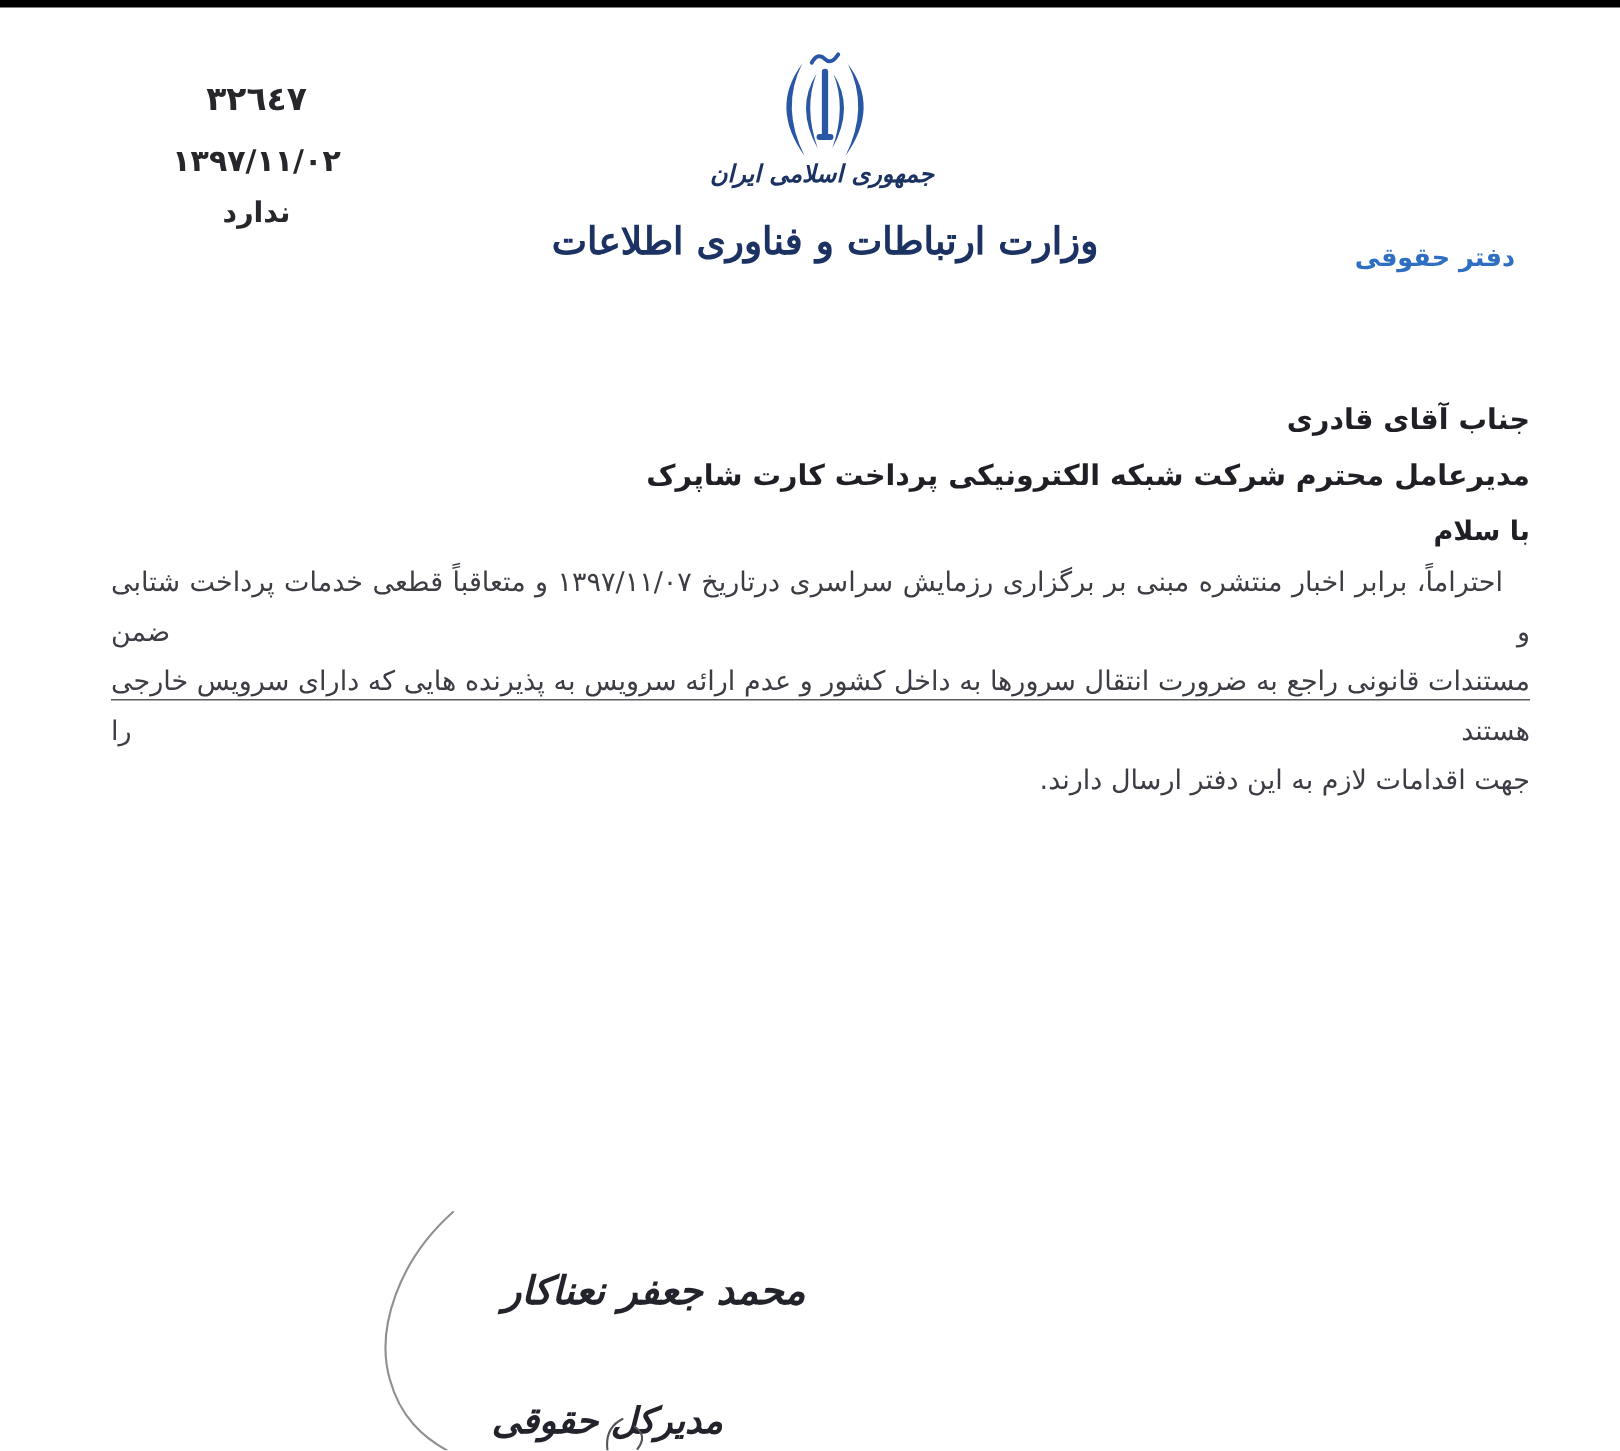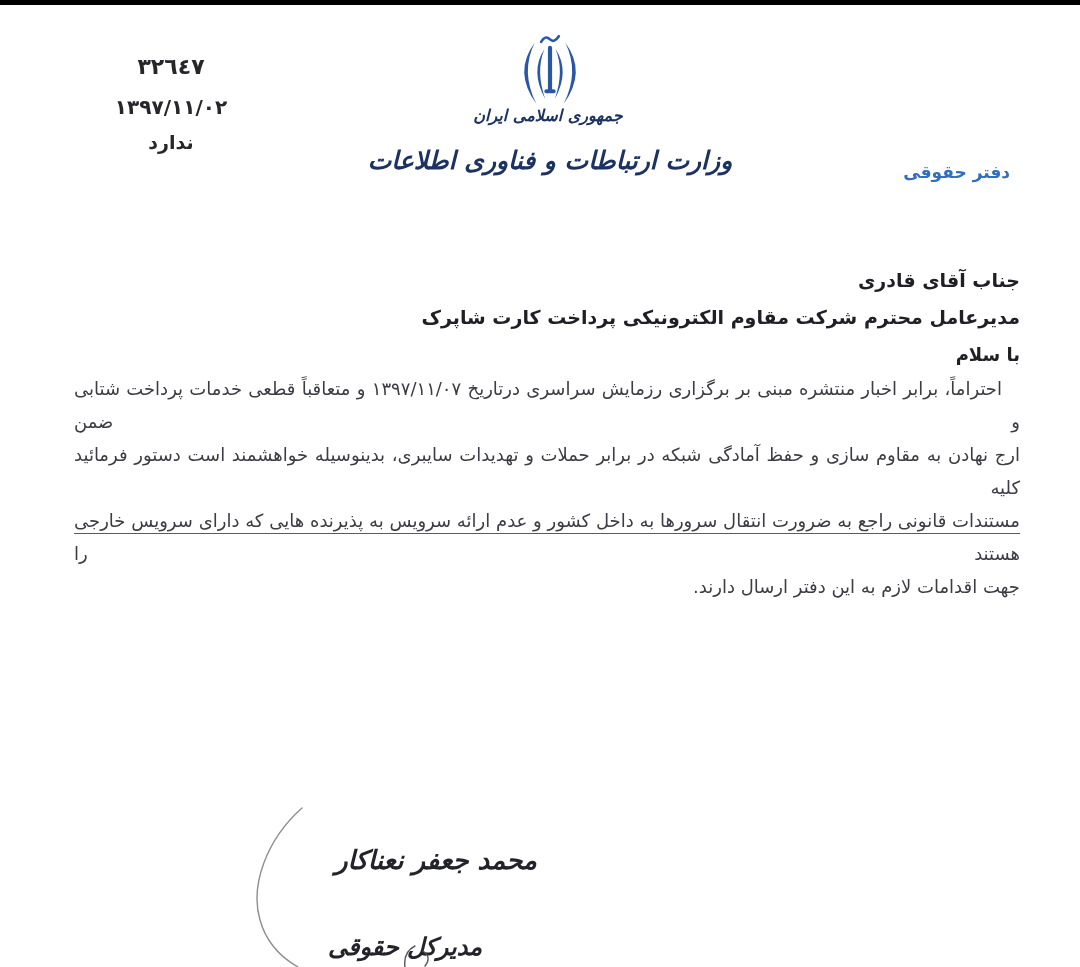--- a/index.html
+++ b/index.html
@@ -20,21 +20,21 @@
   .ref-attachment{font-size:19px;font-weight:bold;margin-top:12px;}
   
   .emblem-wrap{position:absolute;top:33px;left:506px;width:88px;height:74px;}
   .country-name{
     position:absolute;top:106px;left:398px;width:300px;text-align:center;
     font-family:"DejaVu Serif","Liberation Serif",serif;font-style:italic;font-weight:bold;
     font-size:16px;color:var(--header-navy);direction:rtl;
   }
   .ministry-name{
     position:absolute;top:146px;left:330px;width:440px;text-align:center;
-    font-family:"DejaVu Serif","Liberation Serif",serif;font-style:italic;font-weight:bold;
+    font-family:"DejaVu Serif","Liberation Serif",serif;font-weight:bold;
     font-size:25px;color:var(--header-navy);direction:rtl;
   }
   .department-label{
     position:absolute;top:162px;right:70px;direction:rtl;
     font-size:17px;font-weight:bold;color:var(--department-blue);
   }
   
   .recipient{position:absolute;top:262px;right:60px;left:60px;direction:rtl;text-align:right;color:var(--ink);}
   .recipient .r-line{font-weight:bold;font-size:19px;line-height:37px;}
   .recipient .r-salutation{font-size:18px;}
@@ -89,27 +89,26 @@
     <path d="M39 11 q 5 -9 11 -3 q 5 5 11 -4" stroke="#2a57a5" stroke-width="3.2" fill="none" stroke-linecap="round"></path>
   </svg>
 </div>
 
 <div class="country-name">جمهوری اسلامی ایران</div>
 <div class="ministry-name">وزارت ارتباطات و فناوری اطلاعات</div>
 <div class="department-label">دفتر حقوقی</div>
 
 <div class="recipient">
   <div class="r-line">جناب آقای قادری</div>
-  <div class="r-line">مدیرعامل محترم شرکت مقاوم الکترونیکی پرداخت کارت شاپرک</div>
+  <div class="r-line">مدیرعامل محترم شرکت شبکه الکترونیکی پرداخت کارت شاپرک</div>
   <div class="r-line r-salutation">با سلام</div>
 </div>
 
 <div class="body-block">
   <div class="jline indent1">احتراماً، برابر اخبار منتشره مبنی بر برگزاری رزمایش سراسری درتاریخ ١٣٩٧/١١/٠٧ و متعاقباً قطعی خدمات پرداخت شتابی و ضمن</div>
-  <div class="jline">ارج نهادن به مقاوم سازی و حفظ آمادگی شبکه در برابر حملات و تهدیدات سایبری، بدینوسیله خواهشمند است دستور فرمائید کلیه</div>
   <div class="jline"><span class="uline">مستندات قانونی راجع به ضرورت انتقال سرورها به داخل کشور و عدم ارائه سرویس به پذیرنده هایی که دارای سرویس خارجی</span> <span>هستند را</span></div>
   <div class="rline">جهت اقدامات لازم به این دفتر ارسال دارند.</div>
 </div>
 
 <div class="sig-curve">
   <svg viewBox="0 0 90 167" width="90" height="167" aria-hidden="true">
     <path d="M 64 8 C 28 40 12 86 22 120 C 29 145 44 158 60 167" stroke="#8f8f93" stroke-width="1.4" fill="none" stroke-linecap="round"></path>
   </svg>
 </div>
 <div class="signatory-name">محمد جعفر نعناکار</div>

